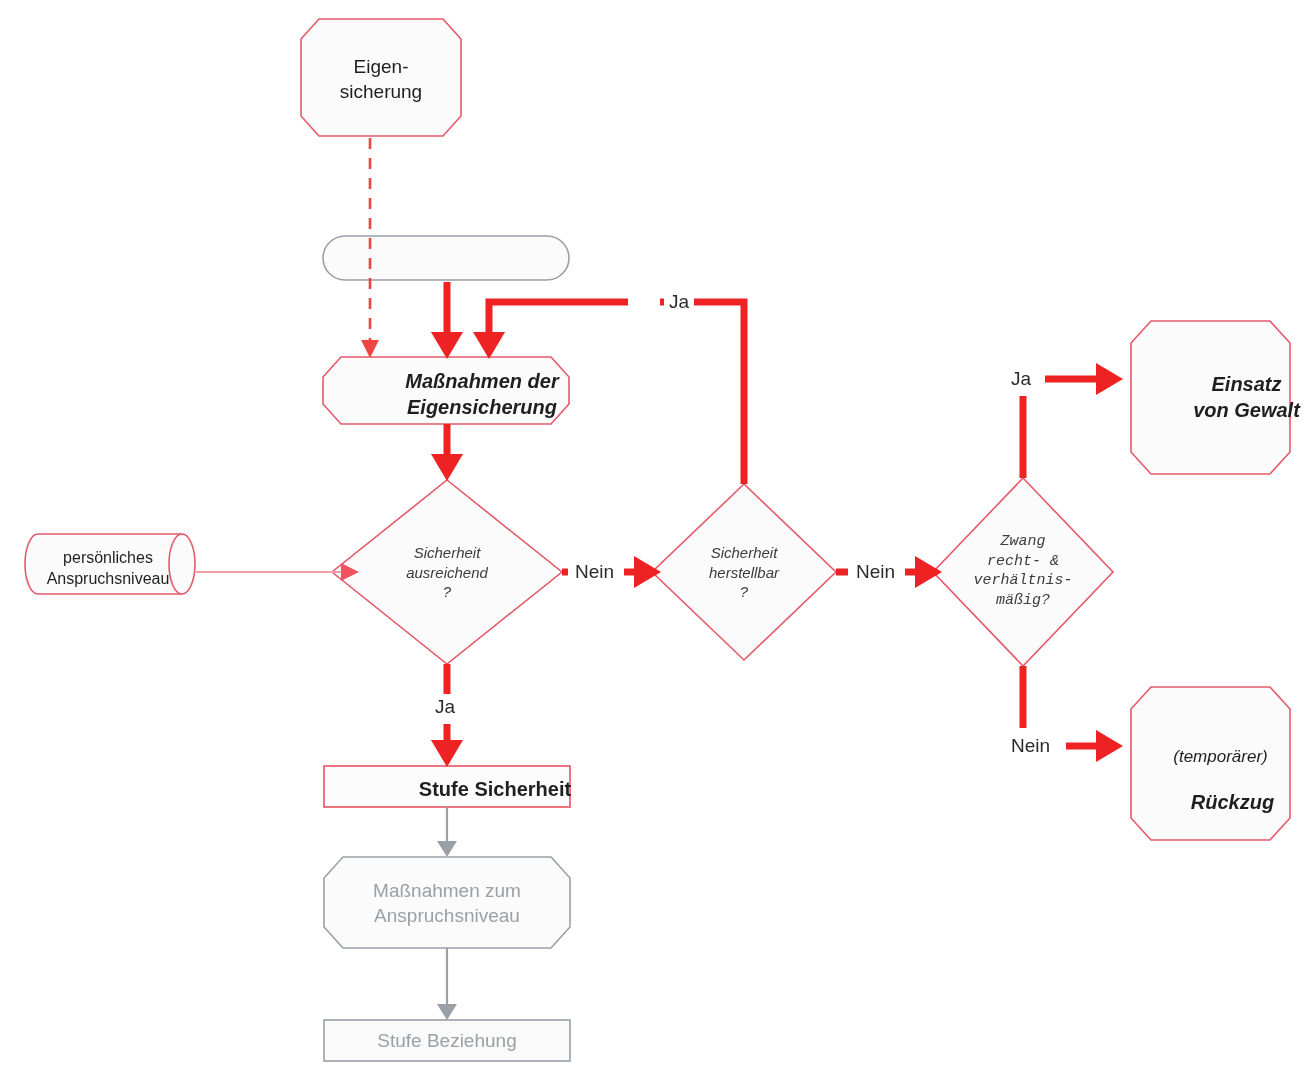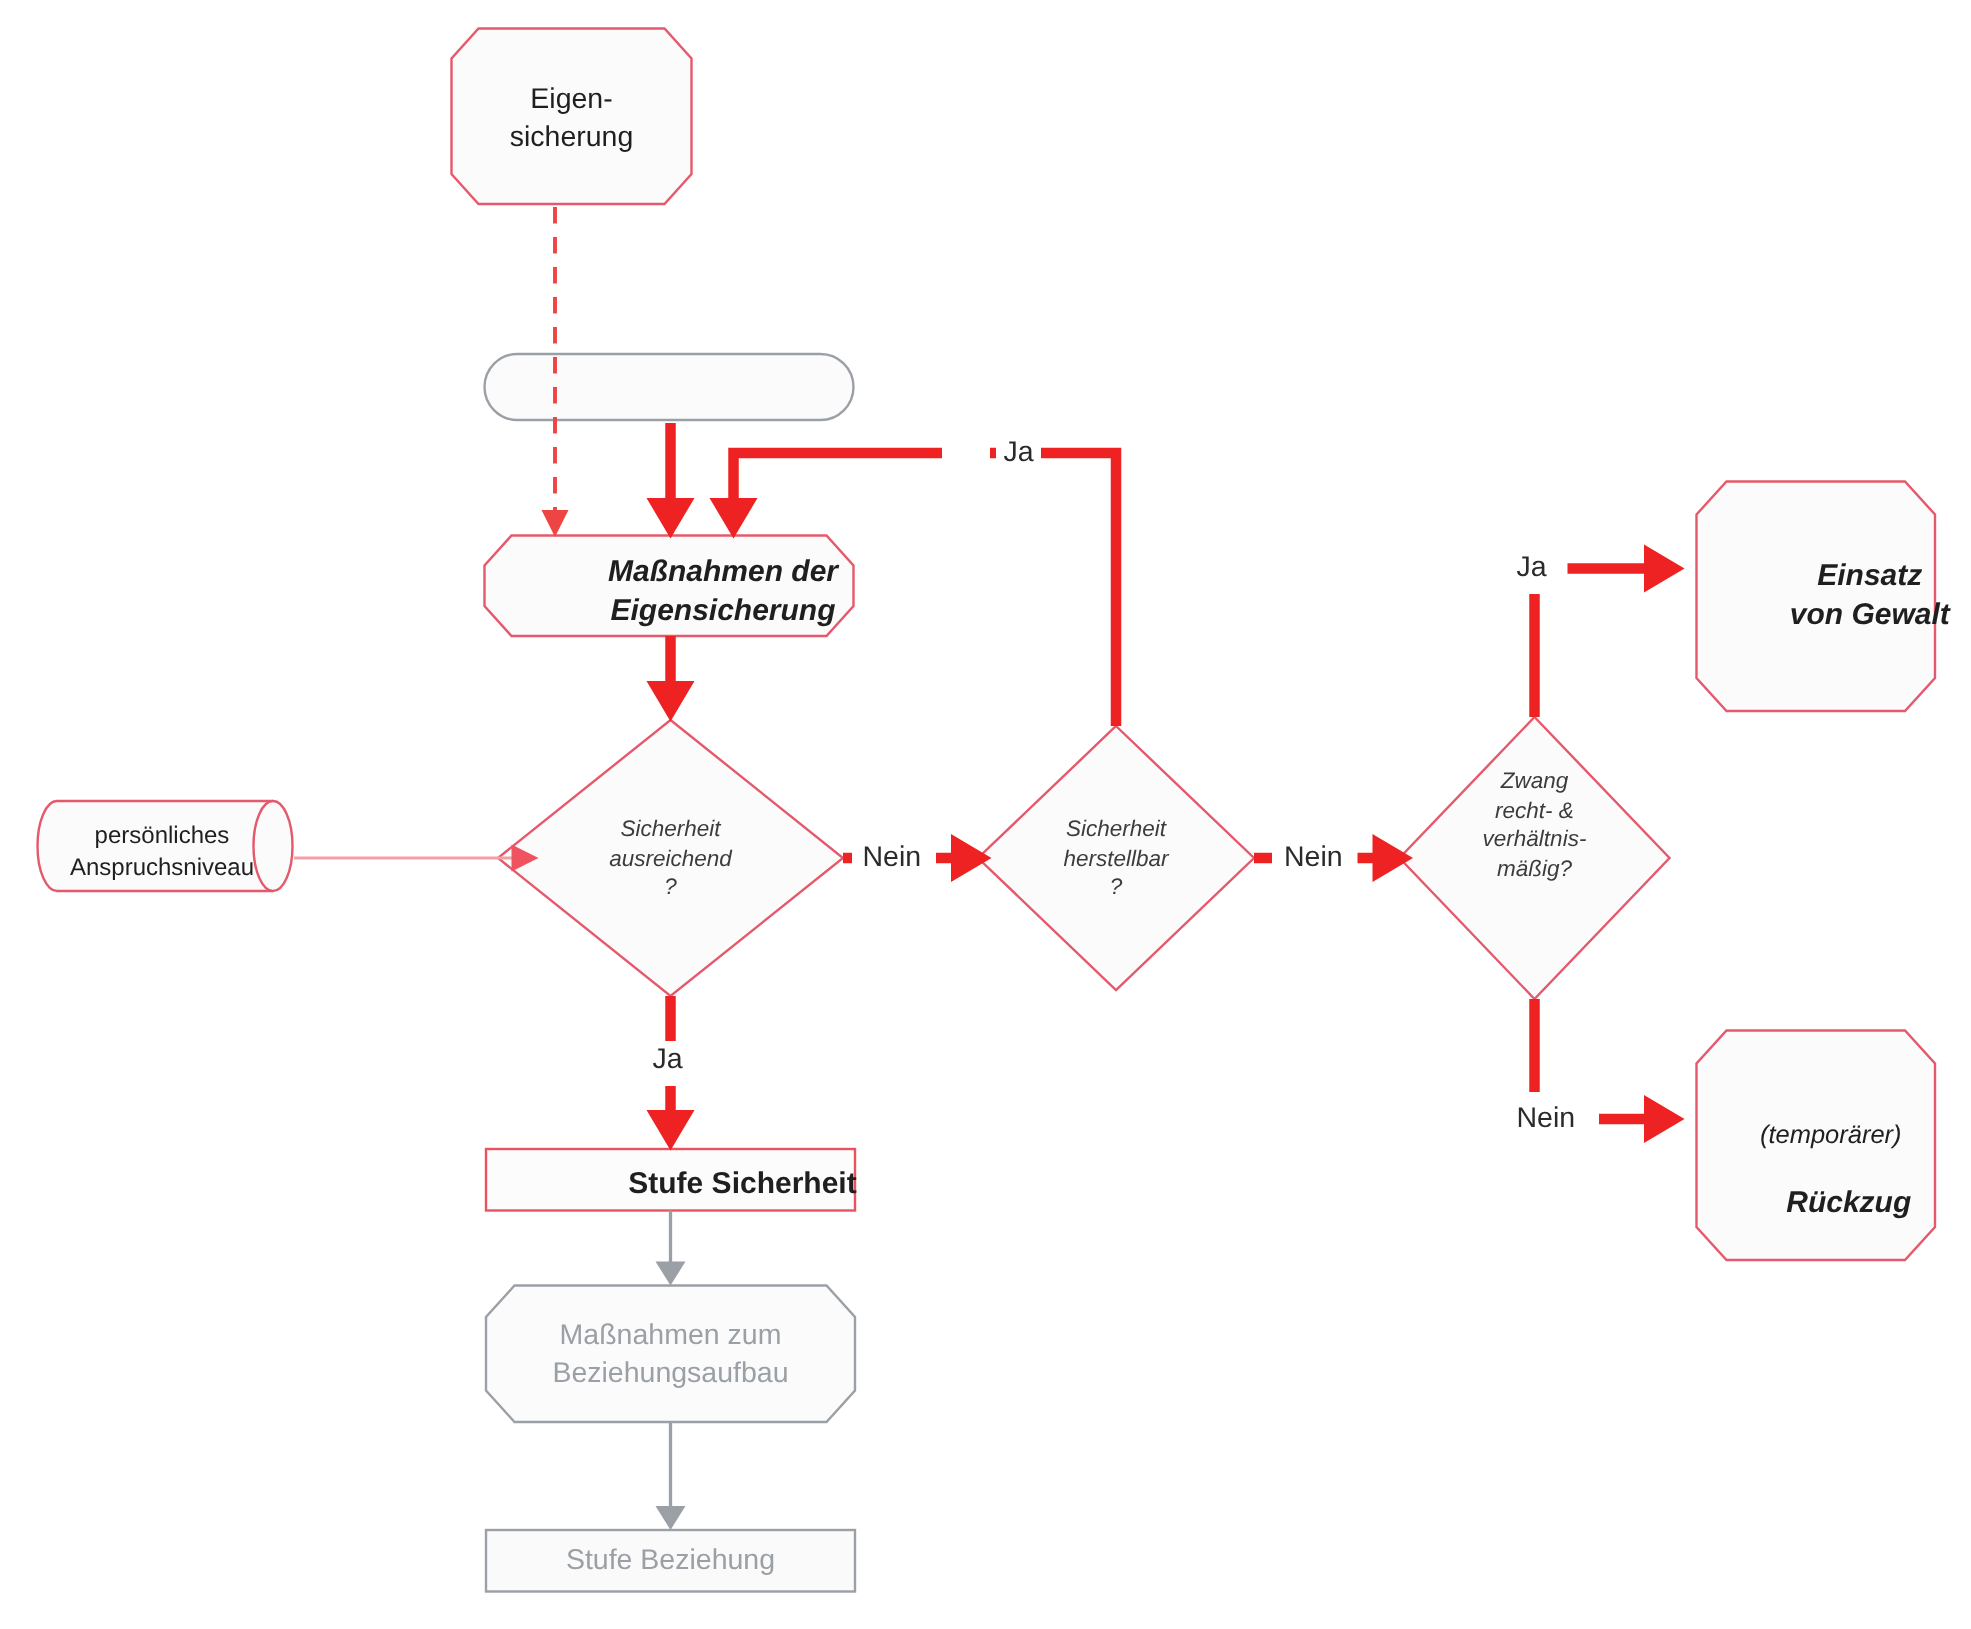--- a/index.html
+++ b/index.html
@@ -184,37 +184,37 @@
 Anspruchsniveau</div>
 
   <div class="lbl t-di" style="left:362px; top:543px; width:170px;">Sicherheit
 ausreichend
 ?</div>
 
   <div class="lbl t-di" style="left:664px; top:543px; width:160px;">Sicherheit
 herstellbar
 ?</div>
 
-  <div class="lbl t-di" style="left:948px; top:511px; width:150px;">Zwang
+  <div class="lbl t-di" style="left:948px; top:532px; width:150px;font-family:Liberation Mono, monospace;">Zwang
 recht- &amp;
 verhältnis-
 mäßig?</div>
 
   <div class="lbl t-bi" style="left:1131px; top:371px; width:159px;">Einsatz
 von Gewalt</div>
 
   <div class="lbl outcome-two-line" style="left:1131px; top:725px; width:159px;">
     <span class="line1">(temporärer)</span>
     <span class="line2">Rückzug</span>
   </div>
 
   <div class="lbl t-bold" style="left:324px; top:776px; width:246px;margin-left:48px;">Stufe Sicherheit</div>
 
   <div class="lbl t-gray" style="left:324px; top:879px; width:246px;">Maßnahmen zum
-Beziehungsaufbau</div>
+Anspruchsniveau</div>
 
   <div class="lbl t-gray" style="left:324px; top:1029px; width:246px;">Stufe Beziehung</div>
 
   <div class="edge-lbl" style="left:664px; top:291px;">Ja</div>
 
   <div class="edge-lbl" style="left:570px; top:561px;">Nein</div>
 
   <div class="edge-lbl" style="left:851px; top:561px;">Nein</div>
 
   <div class="edge-lbl" style="left:430px; top:696px;">Ja</div>

